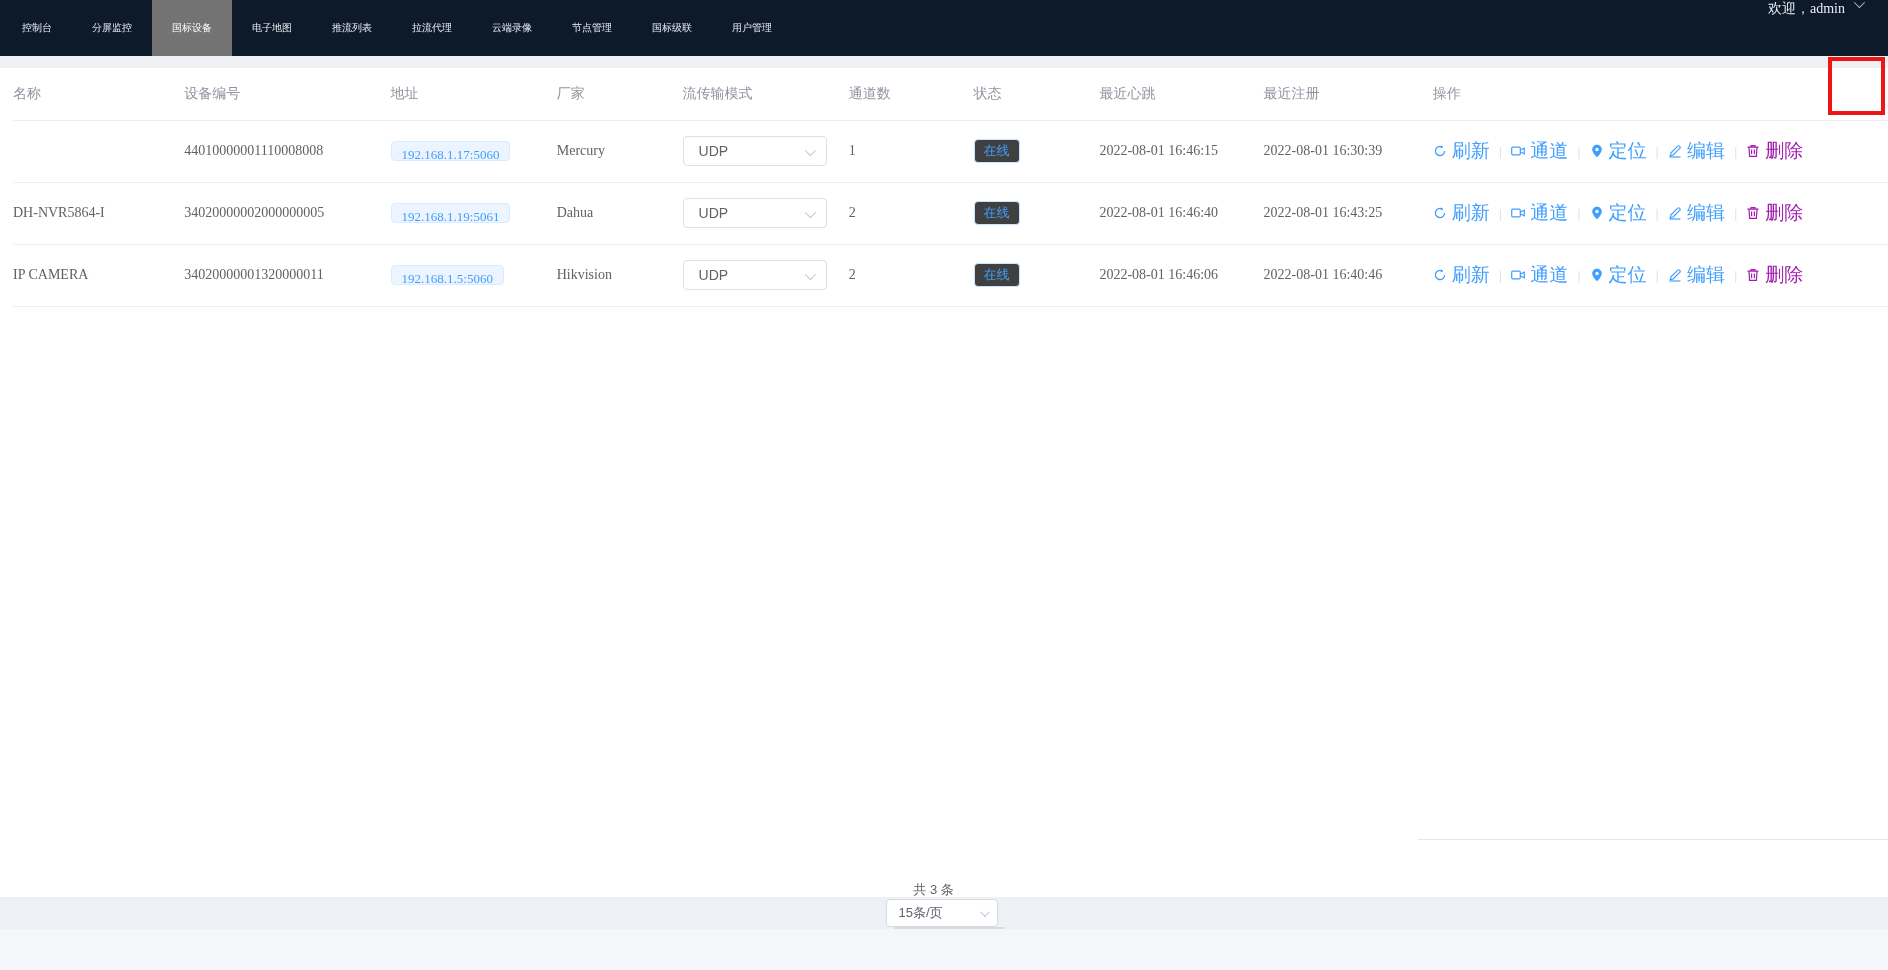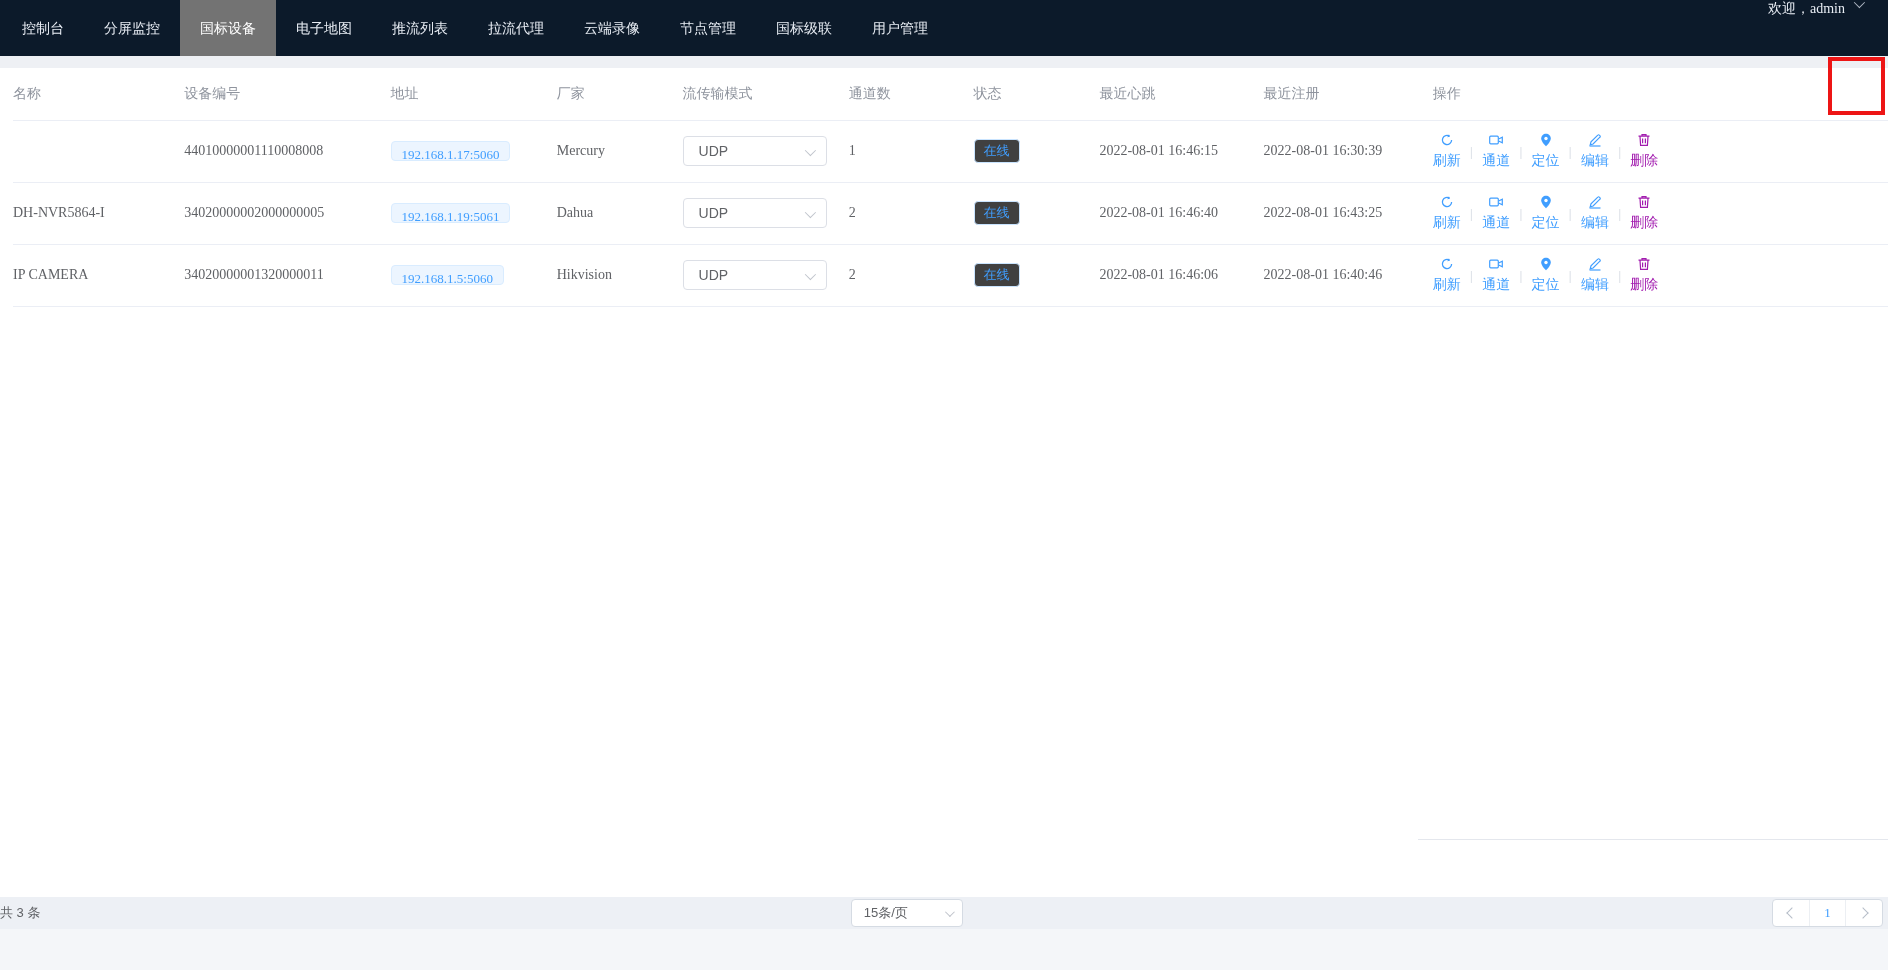--- a/index.html
+++ b/index.html
@@ -2,21 +2,21 @@
 <html><head>
 <meta charset="utf-8">
 <style>
   * { box-sizing: border-box; margin: 0; padding: 0; }
   html,body { width:1888px; height:970px; overflow:hidden; background:#fff;
     font-family:"Liberation Sans","DejaVu Sans",sans-serif; }
   .stage { position:relative; width:1888px; height:970px; }
 
   
   .navbar { height:56px; background:#0c1a2a; display:flex; align-items:stretch; padding-left:2px; }
-  .nav-item { padding:0 20px; line-height:56px; font-size:14px; color:#e8edf4; cursor:pointer; white-space:nowrap; }
+  .nav-item { padding:0 20px; line-height:56px; font-size:10px; color:#e8edf4; cursor:pointer; white-space:nowrap; }
   .nav-item.active { background:#737373; color:#fff; }
   .nav-right { margin-left:auto; display:flex; padding-right:26px; color:#e8edf4; font-size:14px; }
   .nav-right .who { font-family:"Liberation Serif","DejaVu Serif",serif; }
   .chev { display:inline-block; width:8px; height:8px; border-right:1.5px solid #aeb6c2;
           border-bottom:1.5px solid #aeb6c2; transform:rotate(45deg) translateY(-2px); margin-left:9px; }
 
   
   .title-bar { position:relative; height:51px; background:#fff; display:flex; align-items:center; padding-left:13px; }
   .page-title { font-size:18px; font-weight:bold; color:#303133; }
   .reload-btn { position:absolute; right:12px; top:11px; width:30px; height:30px; border-radius:50%;
@@ -41,31 +41,31 @@
   .addr-tag { display:inline-block; padding:0 10px; height:20px; line-height:26px; border-radius:4px;
     background:#ecf5ff; border:1px solid #d9ecff; color:#409eff; font-size:13px;
     font-family:"Liberation Serif","DejaVu Serif",serif; }
   .mode-select { position:relative; width:144px; height:30px; border:1px solid #dcdfe6; border-radius:4px;
     background:#fff; line-height:28px; padding-left:15px; font-size:14px; color:#606266; cursor:pointer; }
   .mode-select .chev { position:absolute; right:13px; top:11px; border-color:#c0c4cc; }
   .status-badge { display:inline-block; padding:0 9px; height:24px; line-height:22px; border-radius:4px;
     background:#404040; border:1px solid #c9e4ff; color:#409eff; font-size:13px; }
 
   .ops { display:flex; align-items:center; gap:9px; }
-  .op { display:inline-flex; align-items:center; gap:5px; color:#409eff; font-size:14px; cursor:pointer; white-space:nowrap;flex-direction:column; }
+  .op { display:inline-flex; align-items:center; gap:5px; color:#409eff; font-size:19px; cursor:pointer; white-space:nowrap; }
   .op.danger { color:#a21caf;justify-content:space-between; }
   .op svg { flex:0 0 auto; }
   .op-sep { color:#e0e4ea; font-size:13px; }
 
   .table-void { position:relative; height:540px; background:#fff; }
   .fixed-col-line { position:absolute; top:532px; left:1418px; right:0; height:1px; background:#e4e7ed; }
 
   
   .pagination-bar { position:absolute; left:0; top:897px; width:1888px; height:32px; background:#edf0f5;
-    display:flex; align-items:center; justify-content:space-between; padding-right:5px; }
+    display:flex; align-items:center; justify-content:flex-end; padding-right:5px;flex-direction:column; }
   .total-label { font-size:13px; color:#606266; margin-right:16px; }
   .size-select { position:relative; width:112px; height:28px; background:#fff; border:1px solid #d5dbe3;
     border-radius:4px; line-height:26px; padding-left:12px; font-size:13px; color:#606266; cursor:pointer; }
   .size-select .chev { position:absolute; right:10px; top:10px; border-color:#c0c4cc; width:7px; height:7px; }
   .pager { display:flex; margin-left:15px; width:111px; height:28px; background:#fff;
     border:1px solid #d5dbe3; border-radius:4px; overflow:hidden; }
   .pager .seg { flex:1; display:flex; align-items:center; justify-content:center; cursor:pointer; }
   .pager .seg + .seg { border-left:1px solid #eceff3; }
   .pg-chev { width:8px; height:8px; border-right:1.5px solid #b6bdc8; border-bottom:1.5px solid #b6bdc8; }
   .pg-chev.left  { transform:rotate(135deg); margin-left:3px; }

